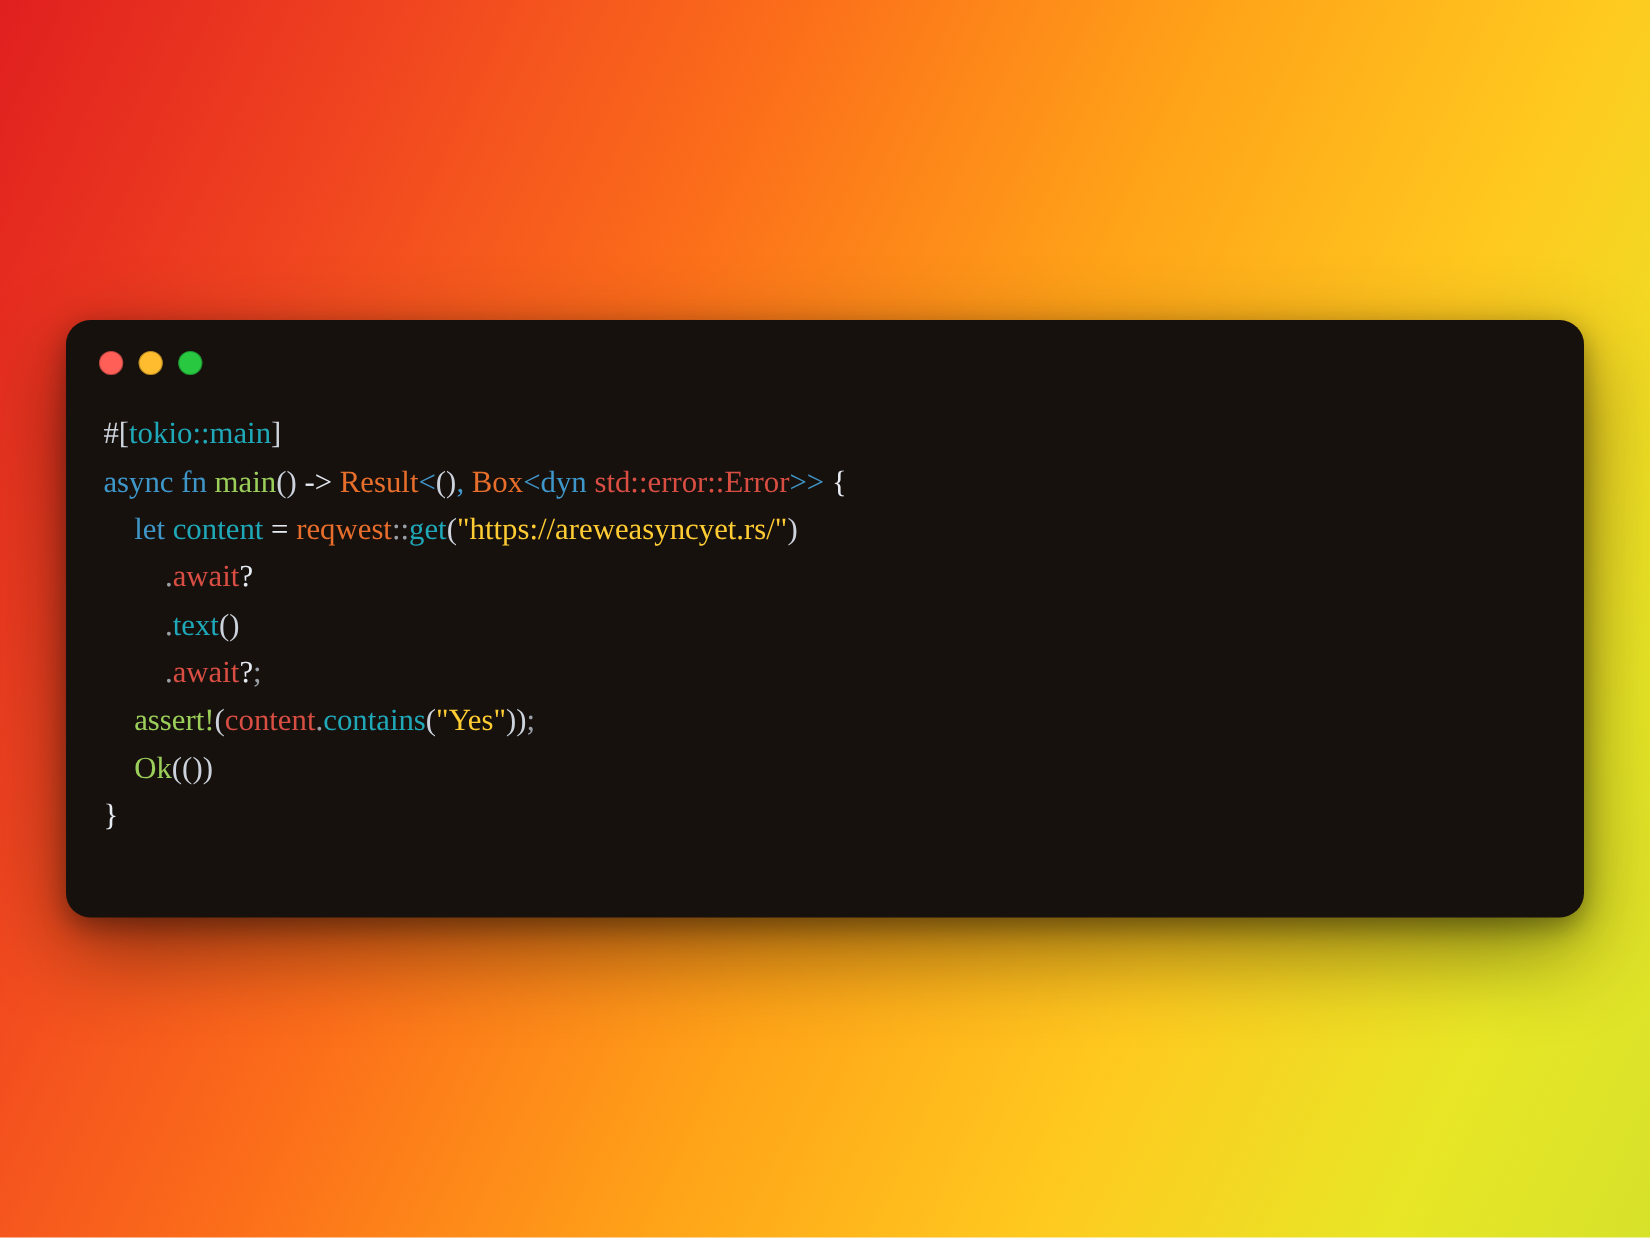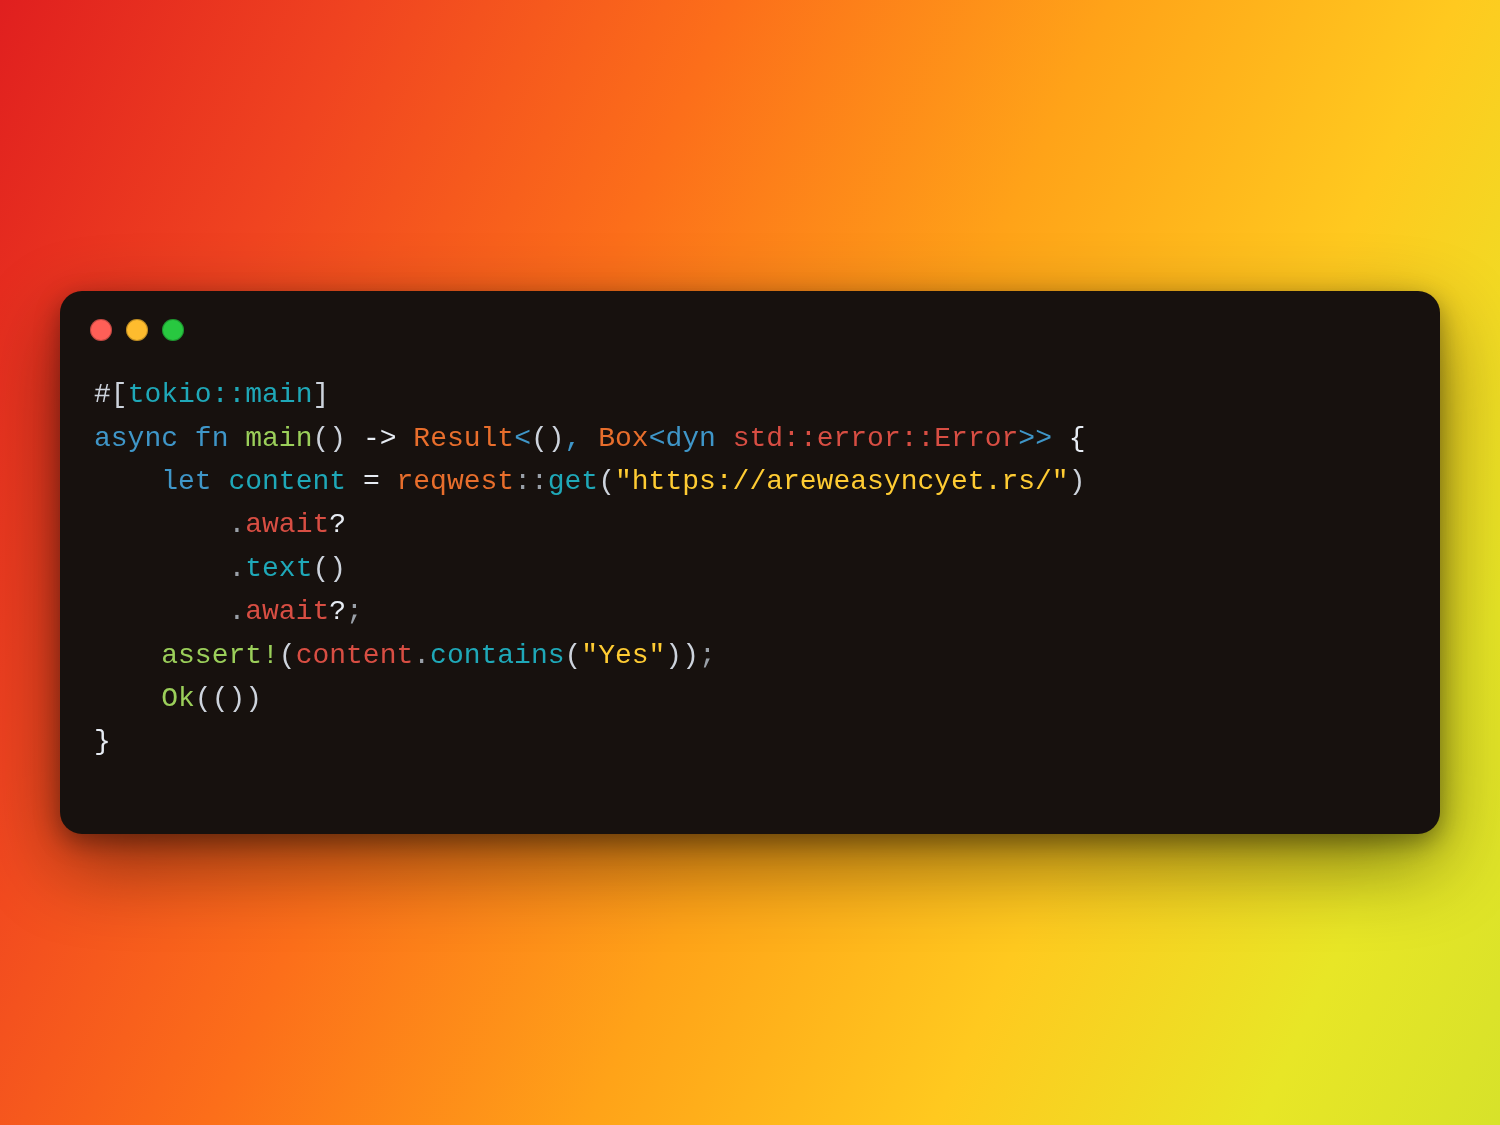--- a/index.html
+++ b/index.html
@@ -22,20 +22,21 @@
     align-items: center;
     justify-content: center;
     font-family: ui-monospace, SFMono-Regular, "SF Mono", Menlo, Consolas, "Liberation Mono", monospace;
   }
   .window {
     width: 1380px;
     background: #17110e;
     border-radius: 22px;
     box-shadow: 0 30px 80px rgba(0,0,0,0.45), 0 8px 24px rgba(0,0,0,0.35);
     overflow: hidden;
+    font-family: Liberation Serif, serif;
   }
   .titlebar {
     display: flex;
     align-items: center;
     padding: 28px 30px 6px 30px;
     gap: 14px;
   }
   .dot {
     width: 22px;
     height: 22px;

